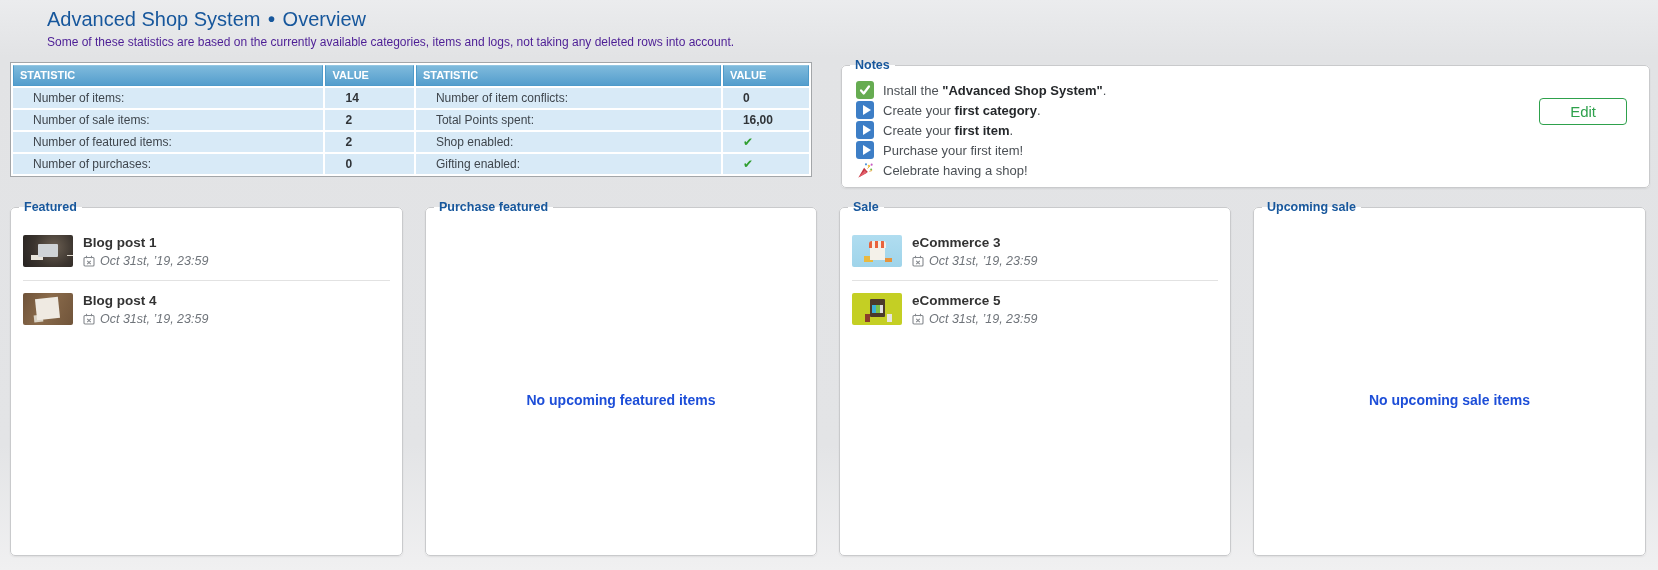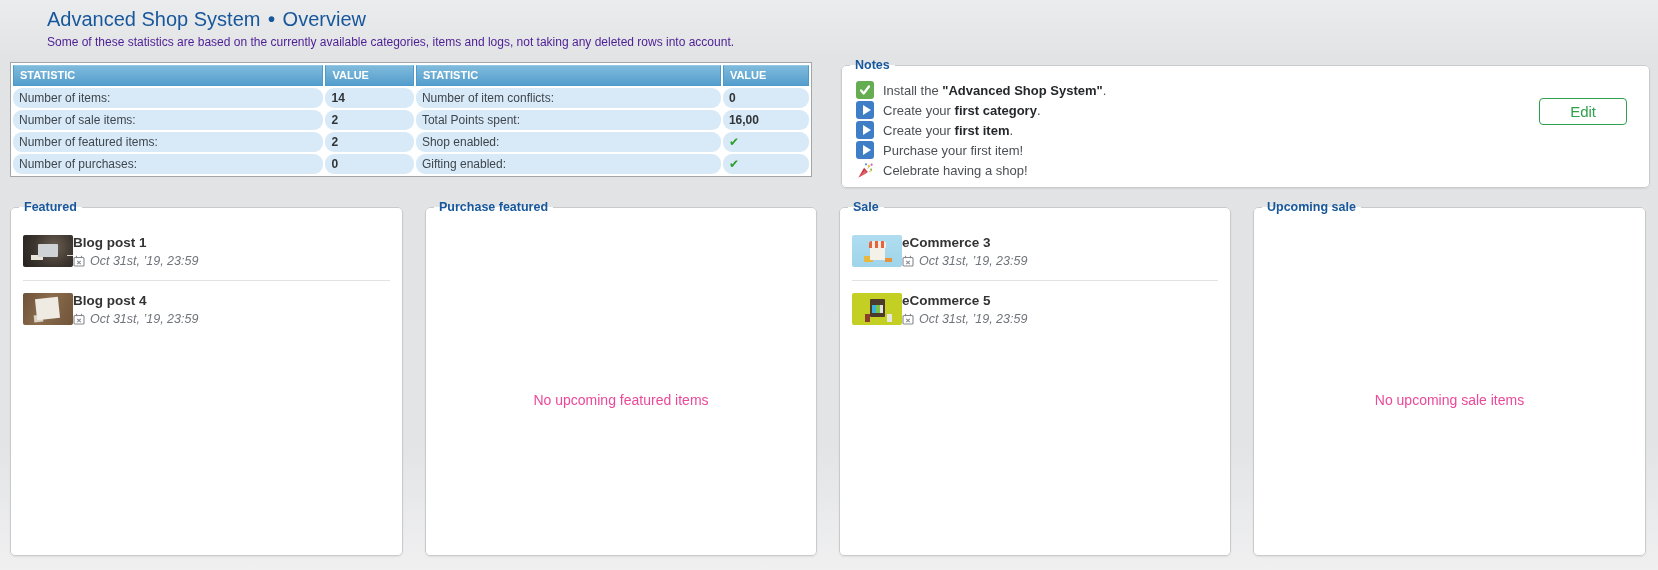--- a/index.html
+++ b/index.html
@@ -23,21 +23,21 @@
     background:#ffffff; border:1px solid #a3a6a9;
   }
   table.stats th {
     background:linear-gradient(#7fbadc,#549ecd);
     border:1px solid #4e9ac9; border-top-color:#94c7e3;
     color:#fff; font-size:11px; font-weight:700; text-align:left;
     padding:3px 6px; line-height:13px;
   }
   table.stats td {
     background:#d8eaf7; font-size:12px; color:#3f464d;
-    padding:3px 6px; line-height:14px;border-radius:9px;
+    padding:3px 20px; line-height:14px;
   }
   table.stats td.val { font-weight:700; color:#303438; }
   table.stats td.chk { color:#2f9e2f; font-weight:700; font-family:"DejaVu Sans", sans-serif; font-size:12px; }
 
   
   fieldset.panel {
     position:absolute; margin:0; padding:0;
     background:#fff; border:1px solid #c9cacc; border-radius:5px;
     box-shadow:0 1px 2px rgba(0,0,0,0.07);
   }
@@ -63,21 +63,21 @@
     padding:4px 30px; cursor:pointer;
   }
 
   
   #featured-panel        { left:10px;   top:200px; width:393px; height:356px; }
   #upcoming-featured-panel{ left:425px; top:200px; width:392px; height:356px; }
   #sale-panel            { left:839px;  top:200px; width:392px; height:356px; }
   #upcoming-sale-panel   { left:1253px; top:200px; width:393px; height:356px; }
 
   .panel-body { padding:12px 12px 0 12px; }
-  .media-item { display:flex; align-items:flex-start; gap:0; padding:9px 0 12px 0; }
+  .media-item { display:flex; align-items:flex-start; gap:10px; padding:9px 0 12px 0; }
   .media-item + .media-item { border-top:1px solid #e2e2e2; padding-top:12px; }
   .thumb { width:50px; height:32px; border-radius:2px; flex:none; position:relative; overflow:hidden; }
 
   .thumb-blog-1 { background:radial-gradient(circle at 62% 38%, #6b5f52 0%, #3b342e 55%, #262220 100%); }
   .thumb-blog-1::after { content:""; position:absolute; left:15px; top:9px; width:20px; height:13px; background:#cfd3d6; border-radius:1px;
     box-shadow:-11px 7px 0 -4px #e8e4da, 23px 5px 0 -6px #ded8cc; }
 
   .thumb-blog-4 { background:linear-gradient(115deg,#6e5239 0%, #8a6b4b 45%, #70543a 100%); }
   .thumb-blog-4::after { content:""; position:absolute; left:13px; top:5px; width:23px; height:21px; background:#efeae2; transform:rotate(-6deg);
     box-shadow:-10px 9px 0 -7px #d9d2c4; }
@@ -92,21 +92,21 @@
     box-shadow:-10px 10px 0 -5px #8a3d2b, 12px 10px 0 -5px #e8e6df; }
   .thumb-ecom-5::after { content:""; position:absolute; left:20px; top:12px; width:11px; height:8px;
     background:linear-gradient(90deg,#3bb0d8 0 4px,#7bc24a 4px 8px,#e0e0e0 8px); }
 
   .media-info { min-width:0; }
   .media-title { display:block; font-size:13.5px; font-weight:700; color:#333; text-decoration:none; line-height:16px; }
   .media-date { display:flex; align-items:center; gap:5px; margin-top:3px; font-size:12.5px; font-style:italic; color:#6f747a; }
   .media-date svg { flex:none; }
 
   .empty-wrap { position:absolute; left:0; right:0; top:0; bottom:0; display:flex; align-items:center; justify-content:center; padding-top:30px; }
-  .empty-text { font-size:14px; font-weight:400; color:#ec4899; }
+  .empty-text { font-size:14px; font-weight:700; color:#1d4ed8; }
 </style>
 </head>
 <body>
 
 <div class="page-header">
   <h1>
     <span>Advanced Shop System</span>
     <span class="dot">•</span>
     <span>Overview</span>
   </h1>

